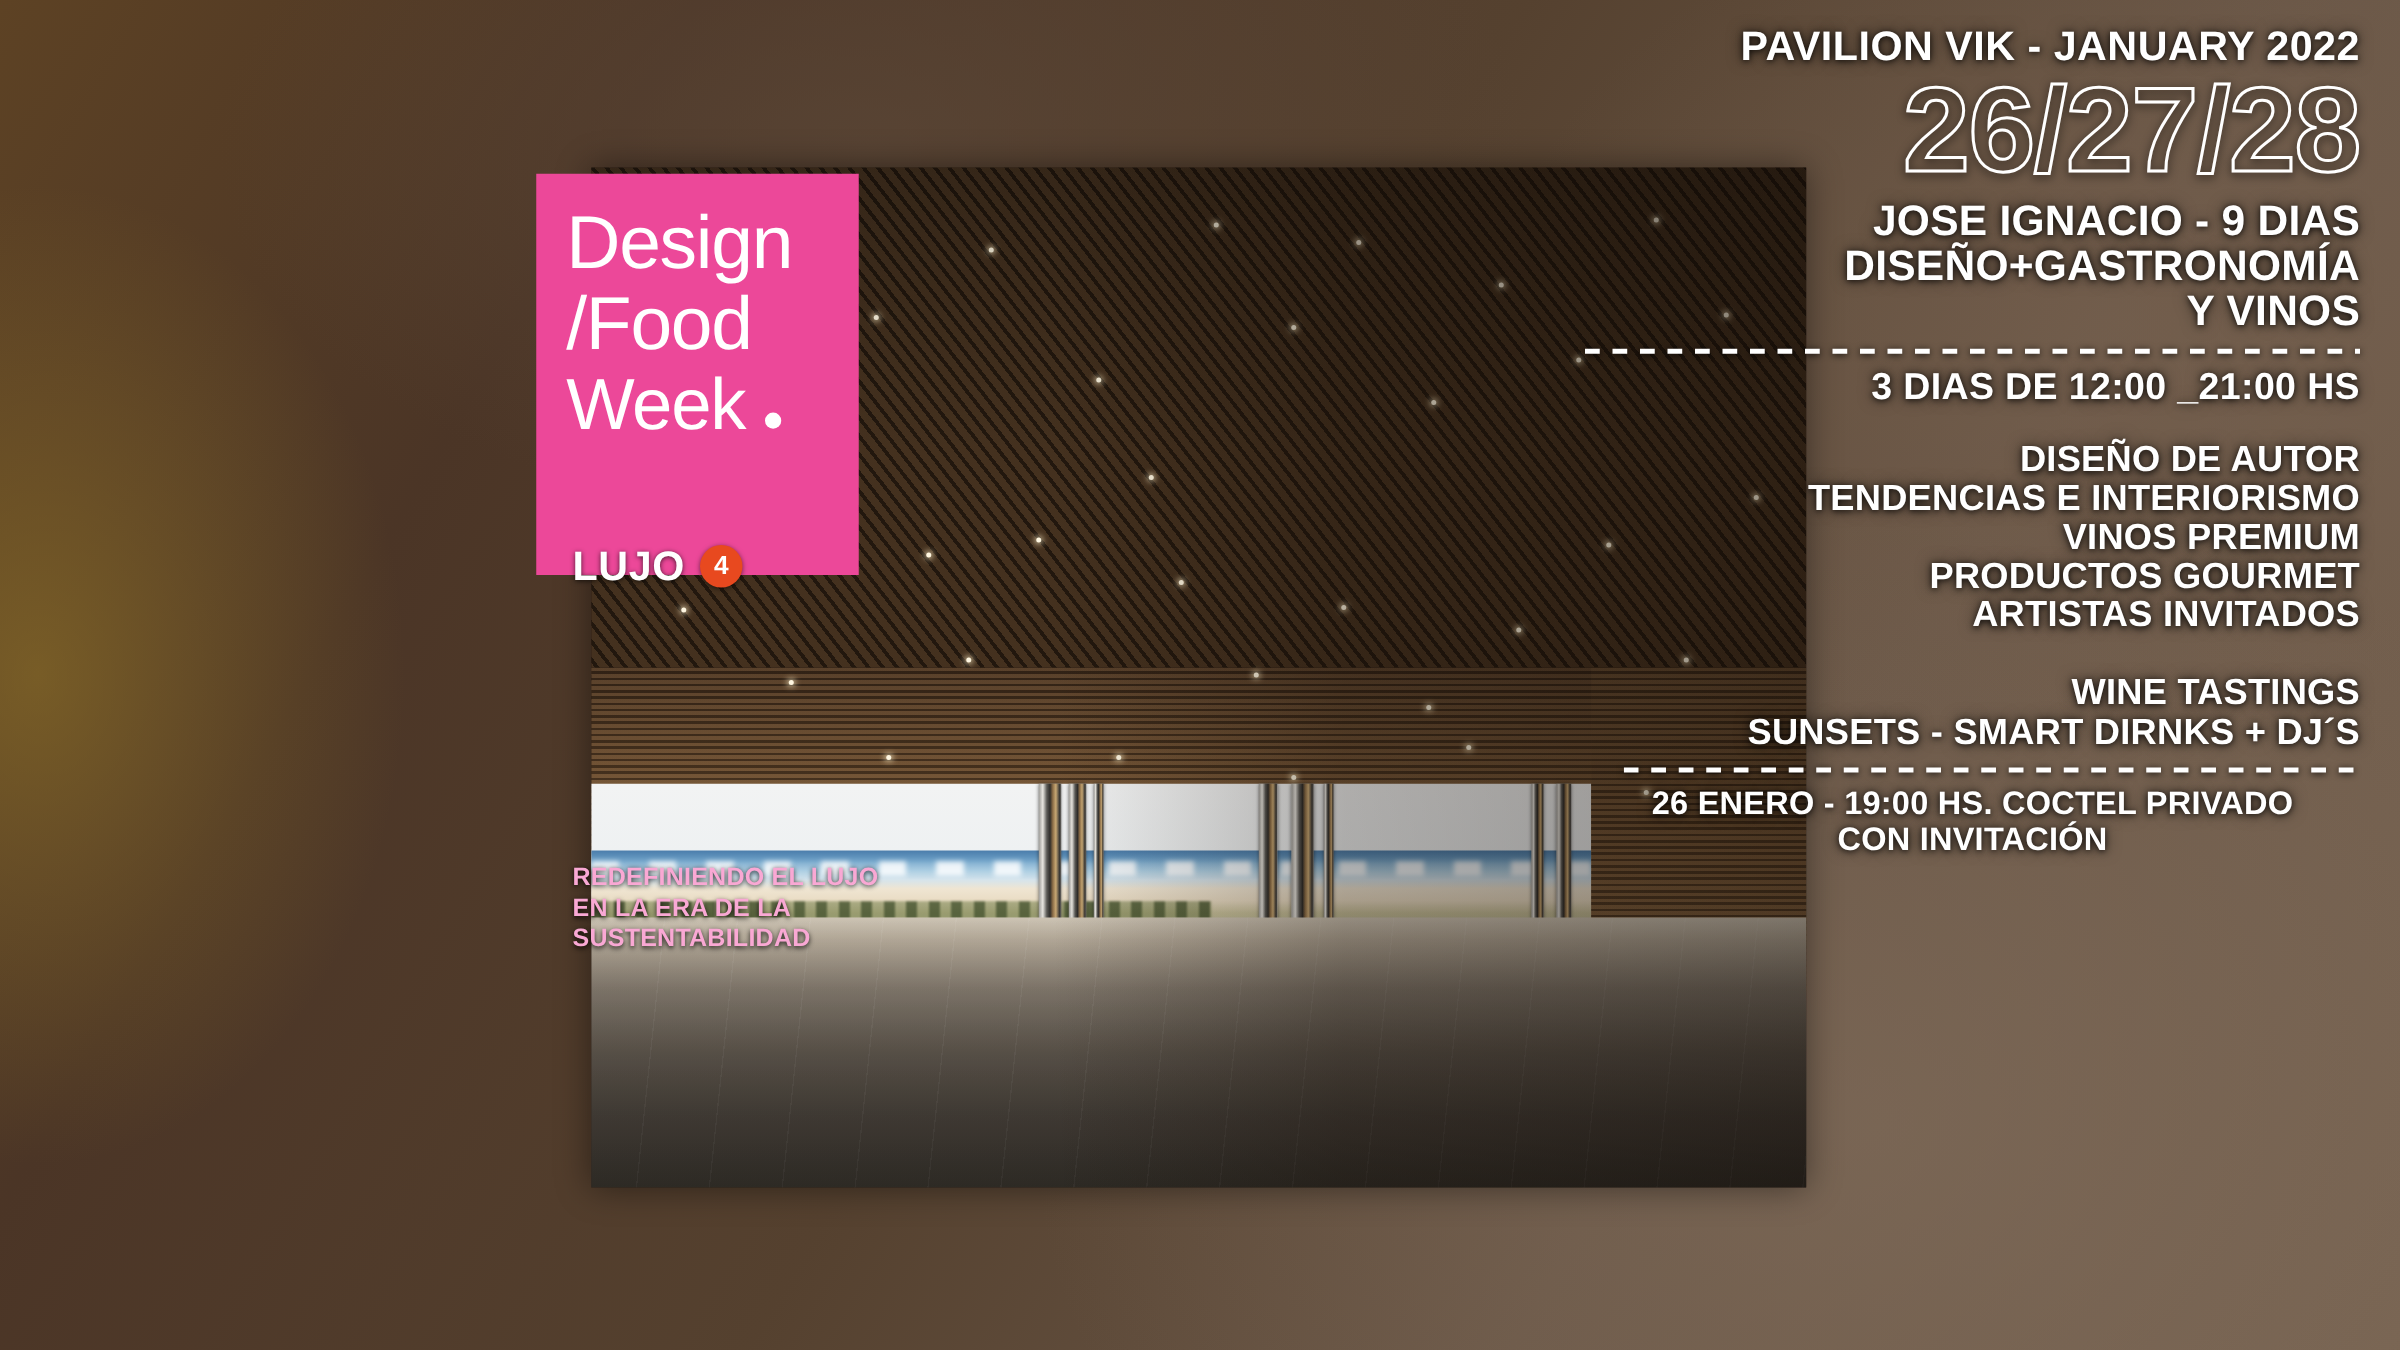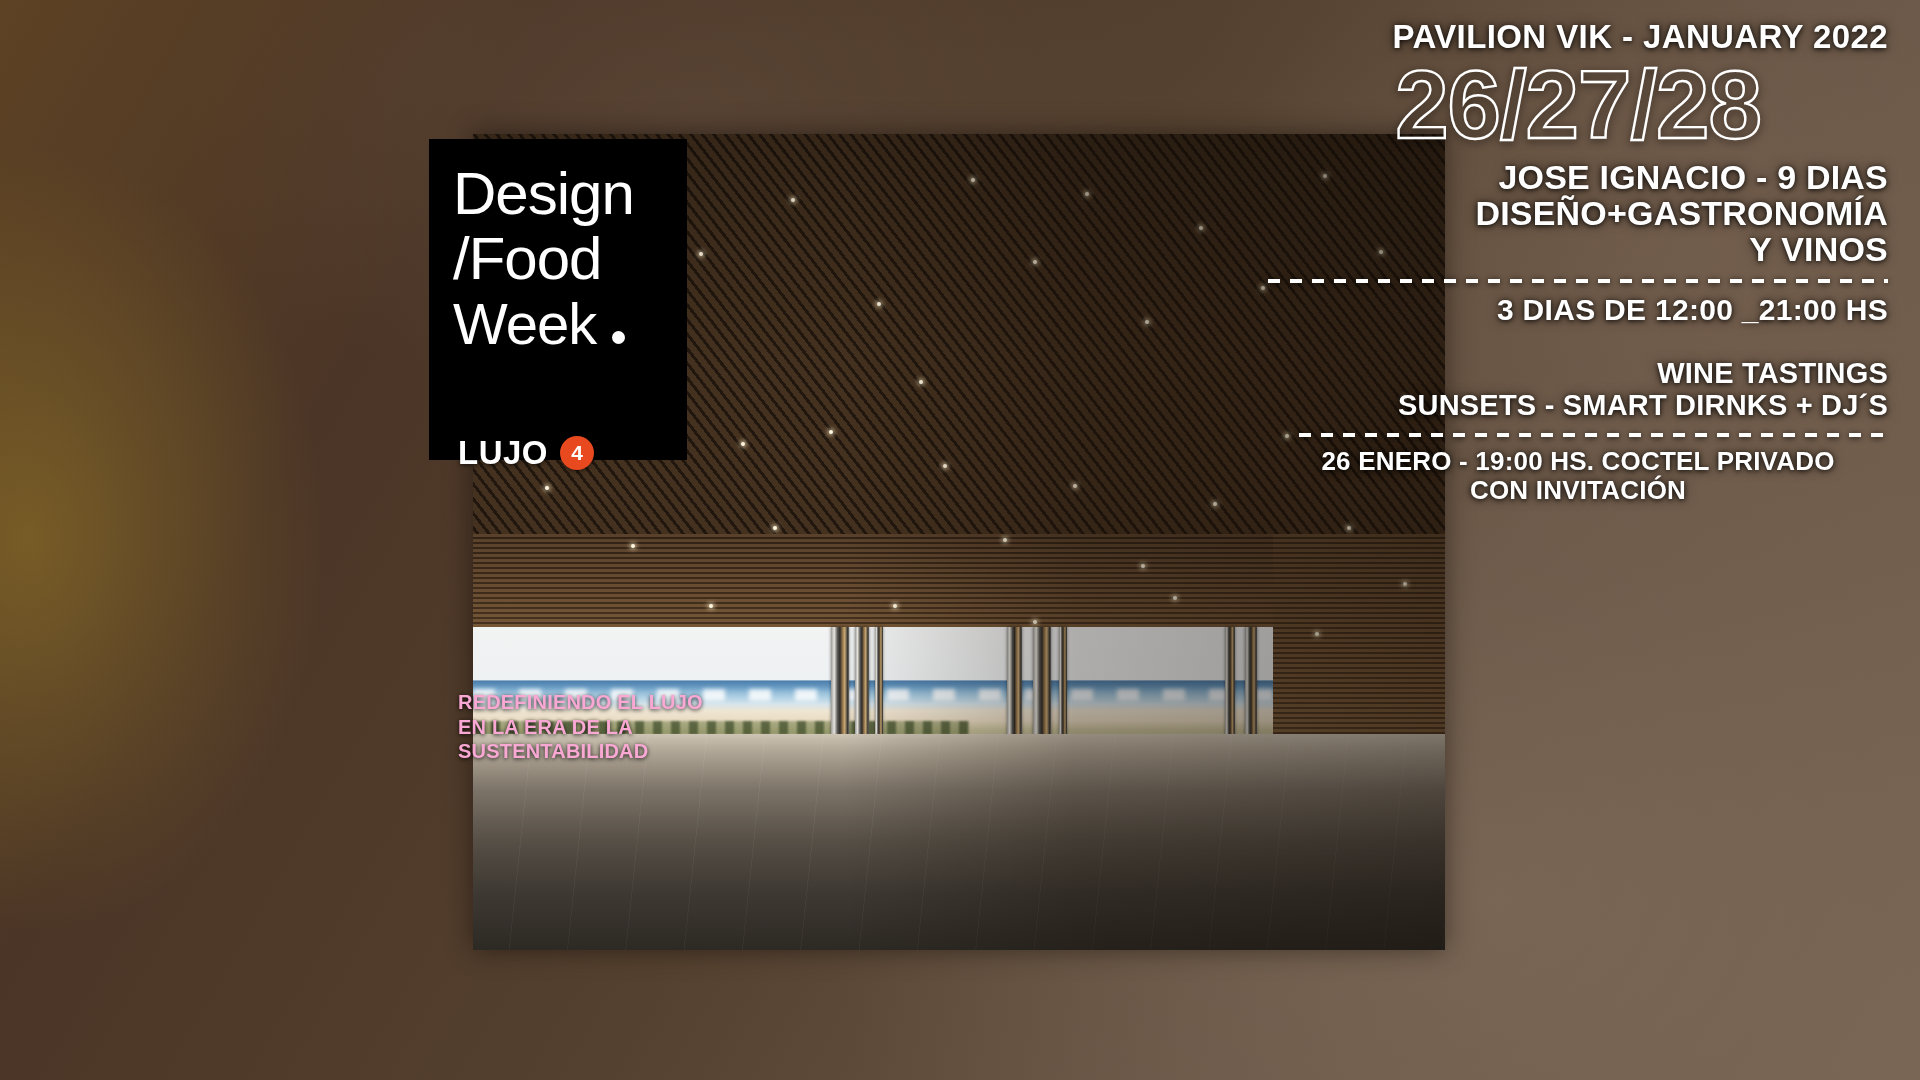--- a/index.html
+++ b/index.html
@@ -113,21 +113,21 @@
     position:absolute; width:4px; height:4px; border-radius:50%;
     background:#fff7e2; box-shadow:0 0 5px 1px rgba(255,240,200,.9);
   }
 
   
   #logoBlock{
     position:absolute; left:430px; top:139px; width:0;
   }
   .olive{
     position:absolute; left:-1px; top:0; width:258px; height:321px;
-    background:#000000;
+    background:#ec4899;
   }
   .olive .wordmark{
     position:absolute; left:24px; top:22px; right:10px;
     color:#ffffff; font-weight:400; font-size:60px; line-height:65px;
     letter-spacing:-1px; white-space:nowrap;
   }
   .olive .wordmark span{ display:block; }
   .olive .wordmark .l3{ font-size:58px; }
   .olive .dot{
     display:inline-block; width:13px; height:13px; background:#fff;
@@ -170,21 +170,20 @@
     white-space:nowrap;
   }
   .bigdates{
     margin-top:1px;
     font-size:96px; line-height:96px; font-weight:700; letter-spacing:-1px;
     color:transparent;
     -webkit-text-stroke:2.4px #ffffff;
     text-shadow:none;
     filter:drop-shadow(0 2px 4px rgba(0,0,0,.75));
     white-space:nowrap;
-    text-align:center;
   }
   .headline{
     margin-top:6px;
     font-size:34px; font-weight:700; line-height:36px; letter-spacing:.2px;
   }
   .headline span{ display:block; white-space:nowrap; }
 
   .dashed{
     margin:12px 0 10px auto;
     width:100%; height:4px;
@@ -317,20 +316,27 @@
   <div class="headline">
     <span>JOSE IGNACIO - 9 DIAS</span>
     <span>DISEÑO+GASTRONOMÍA</span>
     <span>Y VINOS</span>
   </div>
 
   <div class="dashed"></div>
 
   <div class="hours">3 DIAS  DE 12:00 _21:00 HS</div>
 
+  <div class="list">
+    <span>DISEÑO DE AUTOR</span>
+    <span>TENDENCIAS E INTERIORISMO</span>
+    <span>VINOS PREMIUM</span>
+    <span>PRODUCTOS GOURMET</span>
+    <span>ARTISTAS INVITADOS</span>
+  </div>
 
   <div class="ext">
     <span>WINE TASTINGS</span>
     <span>SUNSETS -  SMART DIRNKS + DJ´S</span>
   </div>
 
   <div class="dashed short"></div>
 
   <div class="footer">
     <span>26 ENERO - 19:00 HS. COCTEL  PRIVADO</span>

